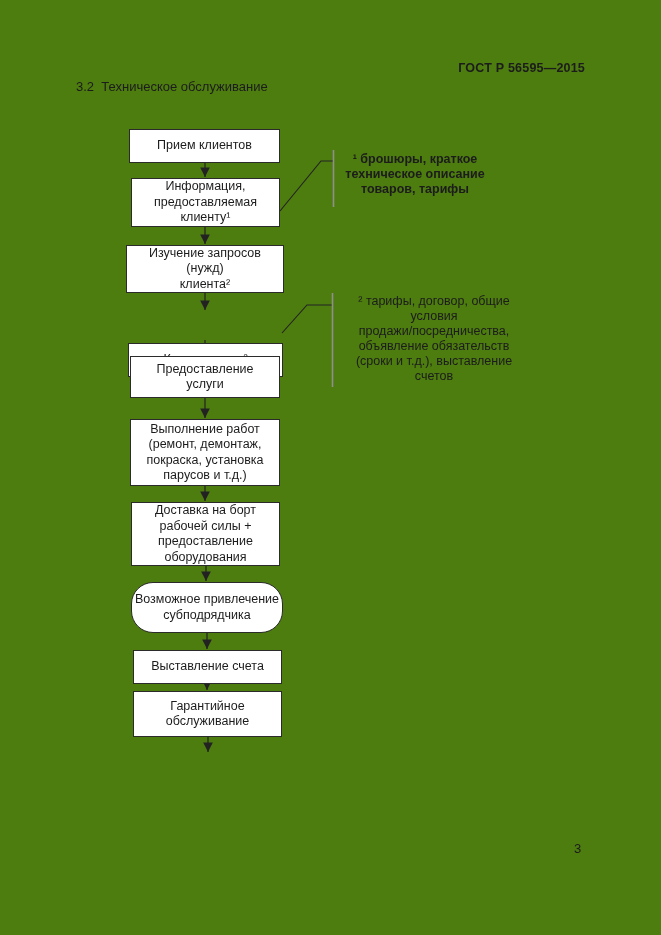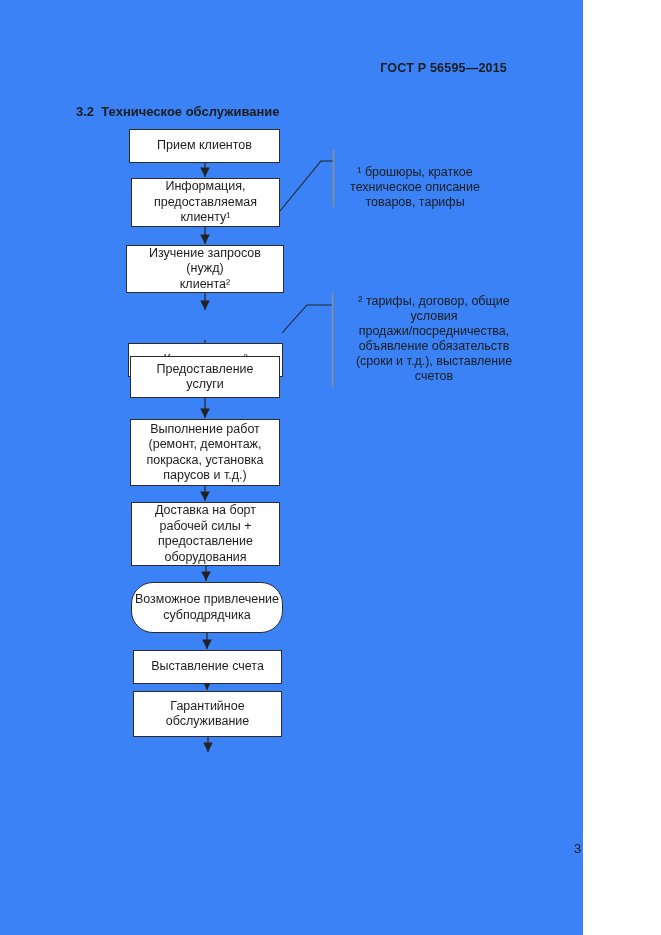--- a/index.html
+++ b/index.html
@@ -2,42 +2,42 @@
 <html><head>
 <meta charset="utf-8">
 <style>
   html, body {
     margin: 0;
     padding: 0;
     background: #ffffff;
   }
   .page {
     position: relative;
-    width: 583px;
+    width: 661px;
     height: 935px;
-    background: #3b82f6;
+    background: #4d7c0f;
     font-family: "Liberation Sans", sans-serif;
     color: #1c1c1c;
     overflow: hidden;
   }
   .doc-header {
     position: absolute;
     top: 61px;
     right: 76px;
     font-size: 12.5px;
     font-weight: bold;
     letter-spacing: 0.2px;
     white-space: pre;
   }
   .section-heading {
     position: absolute;
-    top: 104px;
+    top: 79px;
     left: 76px;
     font-size: 13px;
-    font-weight: bold;
+    font-weight: normal;
     white-space: pre;
   }
   .overlay {
     position: absolute;
     top: 0;
     left: 0;
     pointer-events: none;
   }
   .flow-box {
     position: absolute;
@@ -71,21 +71,21 @@
   .b2  { left:131px; top:178px; width:149px; height:49px; }
   .b3  { left:126px; top:245px; width:158px; height:48px; }
   .b4  { left:128px; top:311px; width:155px; height:29px;margin-top:32px; }
   .b5  { left:130px; top:356px; width:150px; height:42px; }
   .b6  { left:130px; top:419px; width:150px; height:67px; }
   .b7  { left:131px; top:502px; width:149px; height:64px; }
   .b8  { left:131px; top:582px; width:152px; height:51px;border-radius:22px; }
   .b9  { left:133px; top:650px; width:149px; height:25px; }
   .b10 { left:133px; top:691px; width:149px; height:46px; }
   .b11 { left:133px; top:753px; width:150px; height:52px; }
-  .ann1 { left:340px; top:165px; width:150px; }
+  .ann1 { left:340px; top:152px; width:150px;font-weight:bold; }
   .ann2 { left:341px; top:294px; width:168px;margin-left:9px; }
 </style>
 </head>
 <body>
 
 <div class="page">
 
   <div class="doc-header">ГОСТ Р 56595—2015</div>
   <div class="section-heading">3.2  Техническое обслуживание</div>
 

